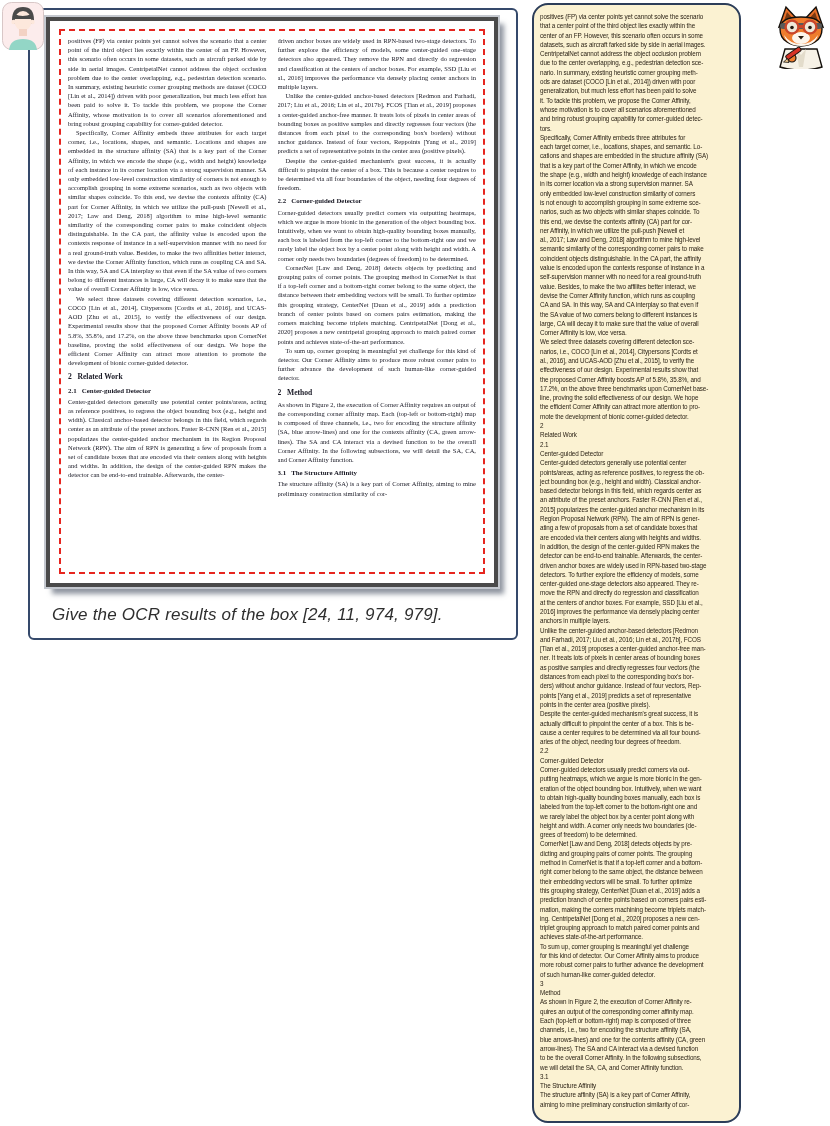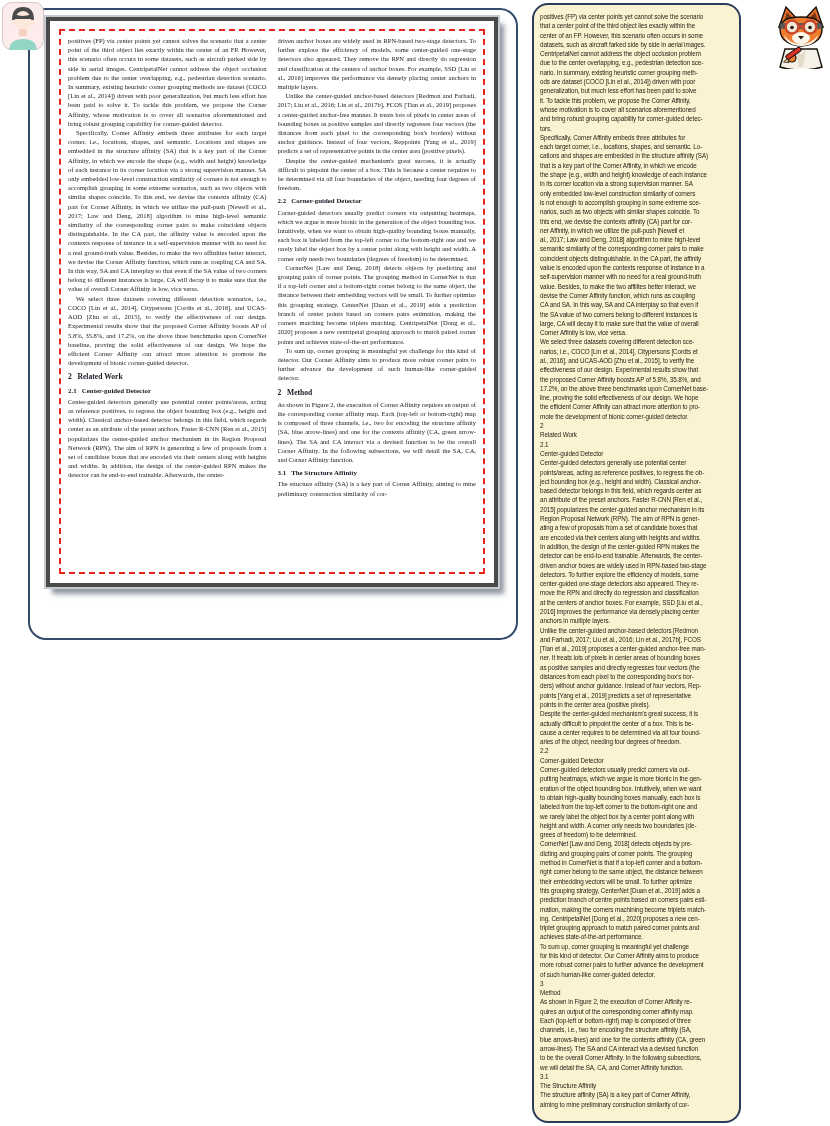--- a/index.html
+++ b/index.html
@@ -5,21 +5,21 @@
   html,body{margin:0;padding:0;background:#ffffff;}
   body{width:830px;height:1126px;position:relative;overflow:hidden;
        font-family:"Liberation Sans",sans-serif;}
 
   
   .user-avatar{position:absolute;left:2px;top:2px;width:42px;height:48px;z-index:5;}
   .fox-avatar{position:absolute;left:772px;top:5px;width:58px;height:64px;z-index:5;}
 
   
   .user-bubble{position:absolute;left:28px;top:8px;width:490px;height:632px;
-    background:#fff;border:2px solid #35496b;border-radius:18px;box-sizing:border-box;}
+    background:#fff;border:2px solid #35496b;border-radius:6px;box-sizing:border-box;}
 
   .doc-scan{position:absolute;left:16px;top:7px;width:452px;height:570px;
     background:#fff;border:4px solid #4a4a4a;outline:2px solid #c4c8cf;
     box-shadow:6px 7px 5px rgba(125,132,145,0.85);box-sizing:border-box;}
 
   .red-box{position:absolute;left:9px;top:8px;right:9px;bottom:9px;
     border:2px dashed #e6251f;box-sizing:border-box;overflow:hidden;}
 
   .paper-cols{display:flex;gap:11px;padding:5px 7px;height:100%;box-sizing:border-box;}
   .paper-col{flex:1;overflow:hidden;font-family:"Liberation Serif",serif;
@@ -78,20 +78,21 @@
             <div class="blk p-indent">CornerNet [Law and Deng, 2018] detects objects by predicting and grouping pairs of corner points. The grouping method in CornerNet is that if a top-left corner and a bottom-right corner belong to the same object, the distance between their embedding vectors will be small. To further optimize this grouping strategy, CenterNet [Duan et al., 2019] adds a prediction branch of center points based on corners pairs estimation, making the corners matching become triplets matching. CentripetalNet [Dong et al., 2020] proposes a new centripetal grouping approach to match paired corner points and achieves state-of-the-art performance.</div>
             <div class="blk p-indent">To sum up, corner grouping is meaningful yet challenge for this kind of detector. Our Corner Affinity aims to produce more robust corner pairs to further advance the development of such human-like corner-guided detector.</div>
             <div class="blk h1">2   Method</div>
             <div class="blk p-first">As shown in Figure 2, the execution of Corner Affinity requires an output of the corresponding corner affinity map. Each (top-left or bottom-right) map is composed of three channels, i.e., two for encoding the structure affinity (SA, blue arrow-lines) and one for the contexts affinity (CA, green arrow-lines). The SA and CA interact via a devised function to be the overall Corner Affinity. In the following subsections, we will detail the SA, CA, and Corner Affinity function.</div>
             <div class="blk h2">3.1   The Structure Affinity</div>
             <div class="blk p-first">The structure affinity (SA) is a key part of Corner Affinity, aiming to mine preliminary construction similarity of cor-</div>
           </div>
       </div>
     </div>
   </div>
+  <div class="question-text">Give the OCR results of the box [24, 11, 974, 979].</div>
 </div>
 
 <div class="assistant-bubble">
   <div class="ocr-text">positives (FP) via center points yet cannot solve the scenario
 that a center point of the third object lies exactly within the
 center of an FP. However, this scenario often occurs in some
 datasets, such as aircraft farked side by side in aerial images.
 CentripetalNet cannot address the object occlusion problem
 due to the center overlapping, e.g., pedestrian detection sce-
 nario. In summary, existing heuristic corner grouping meth-

